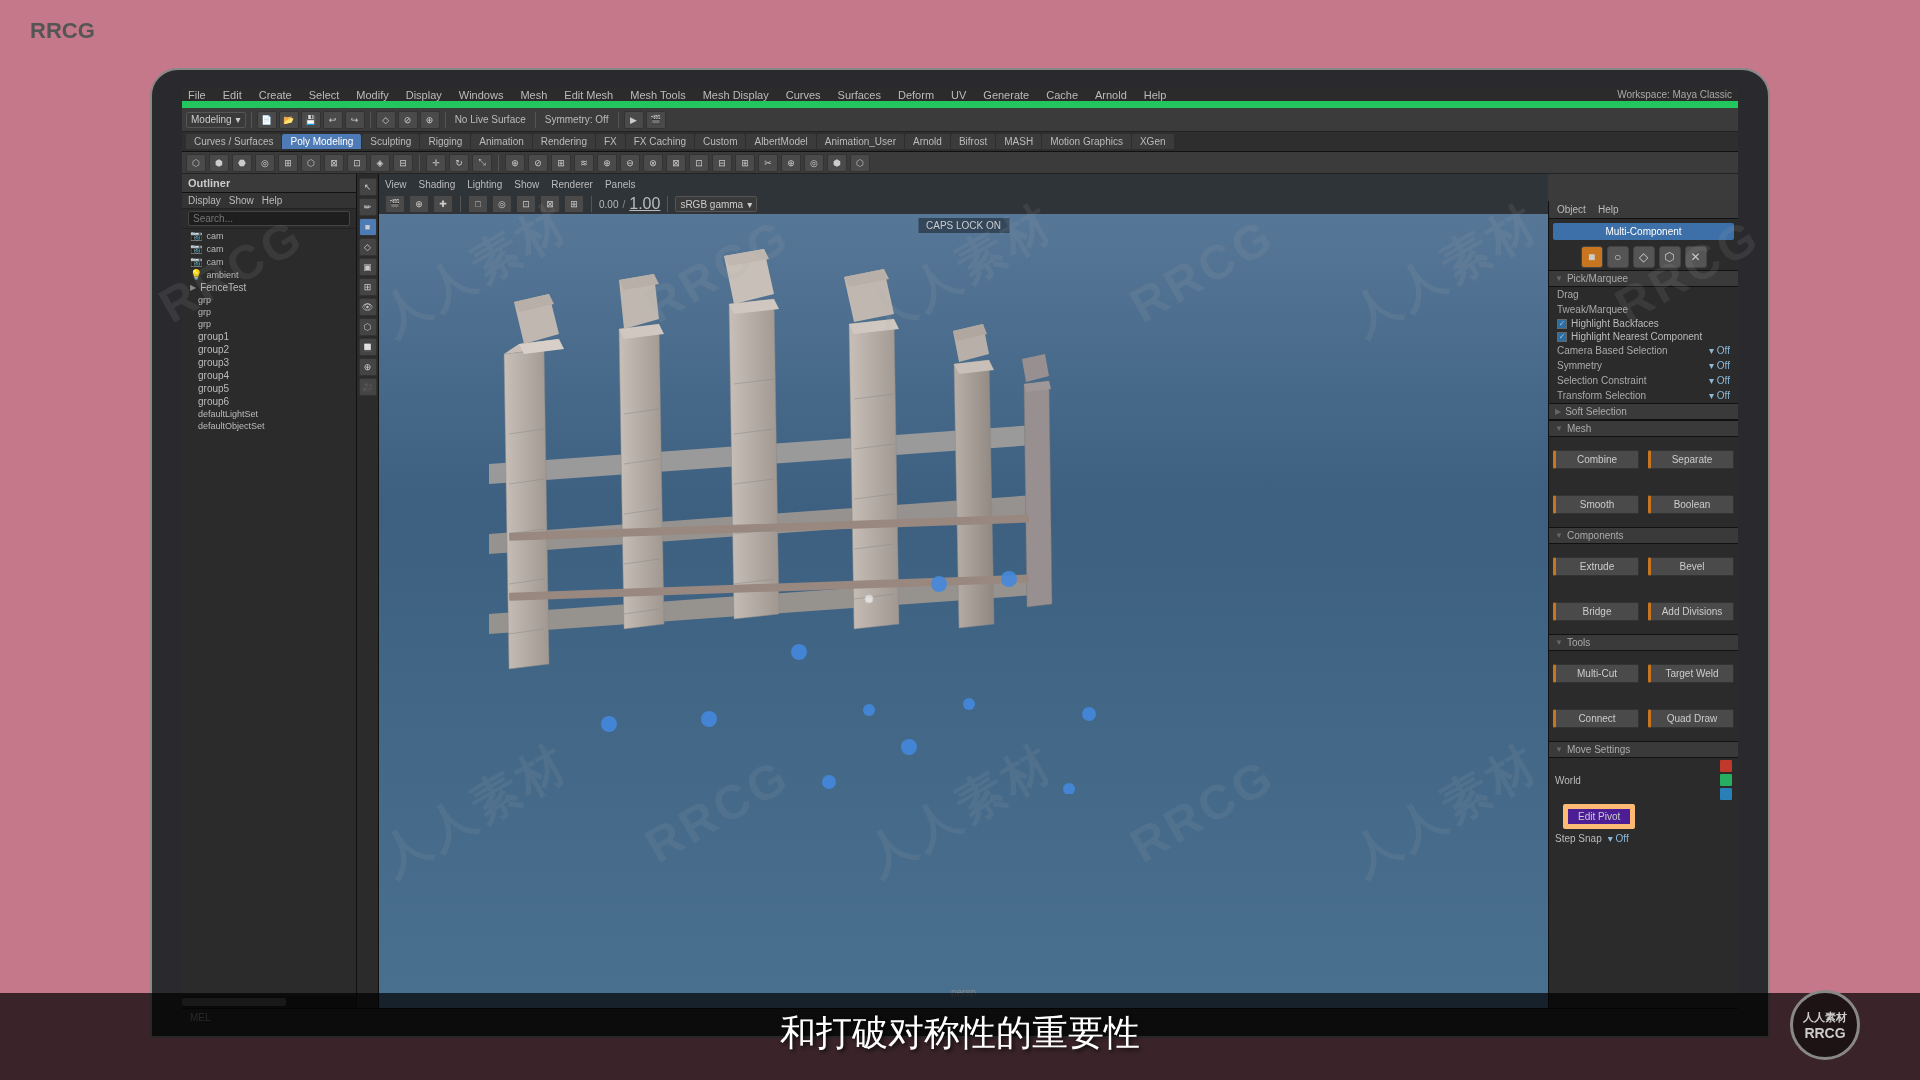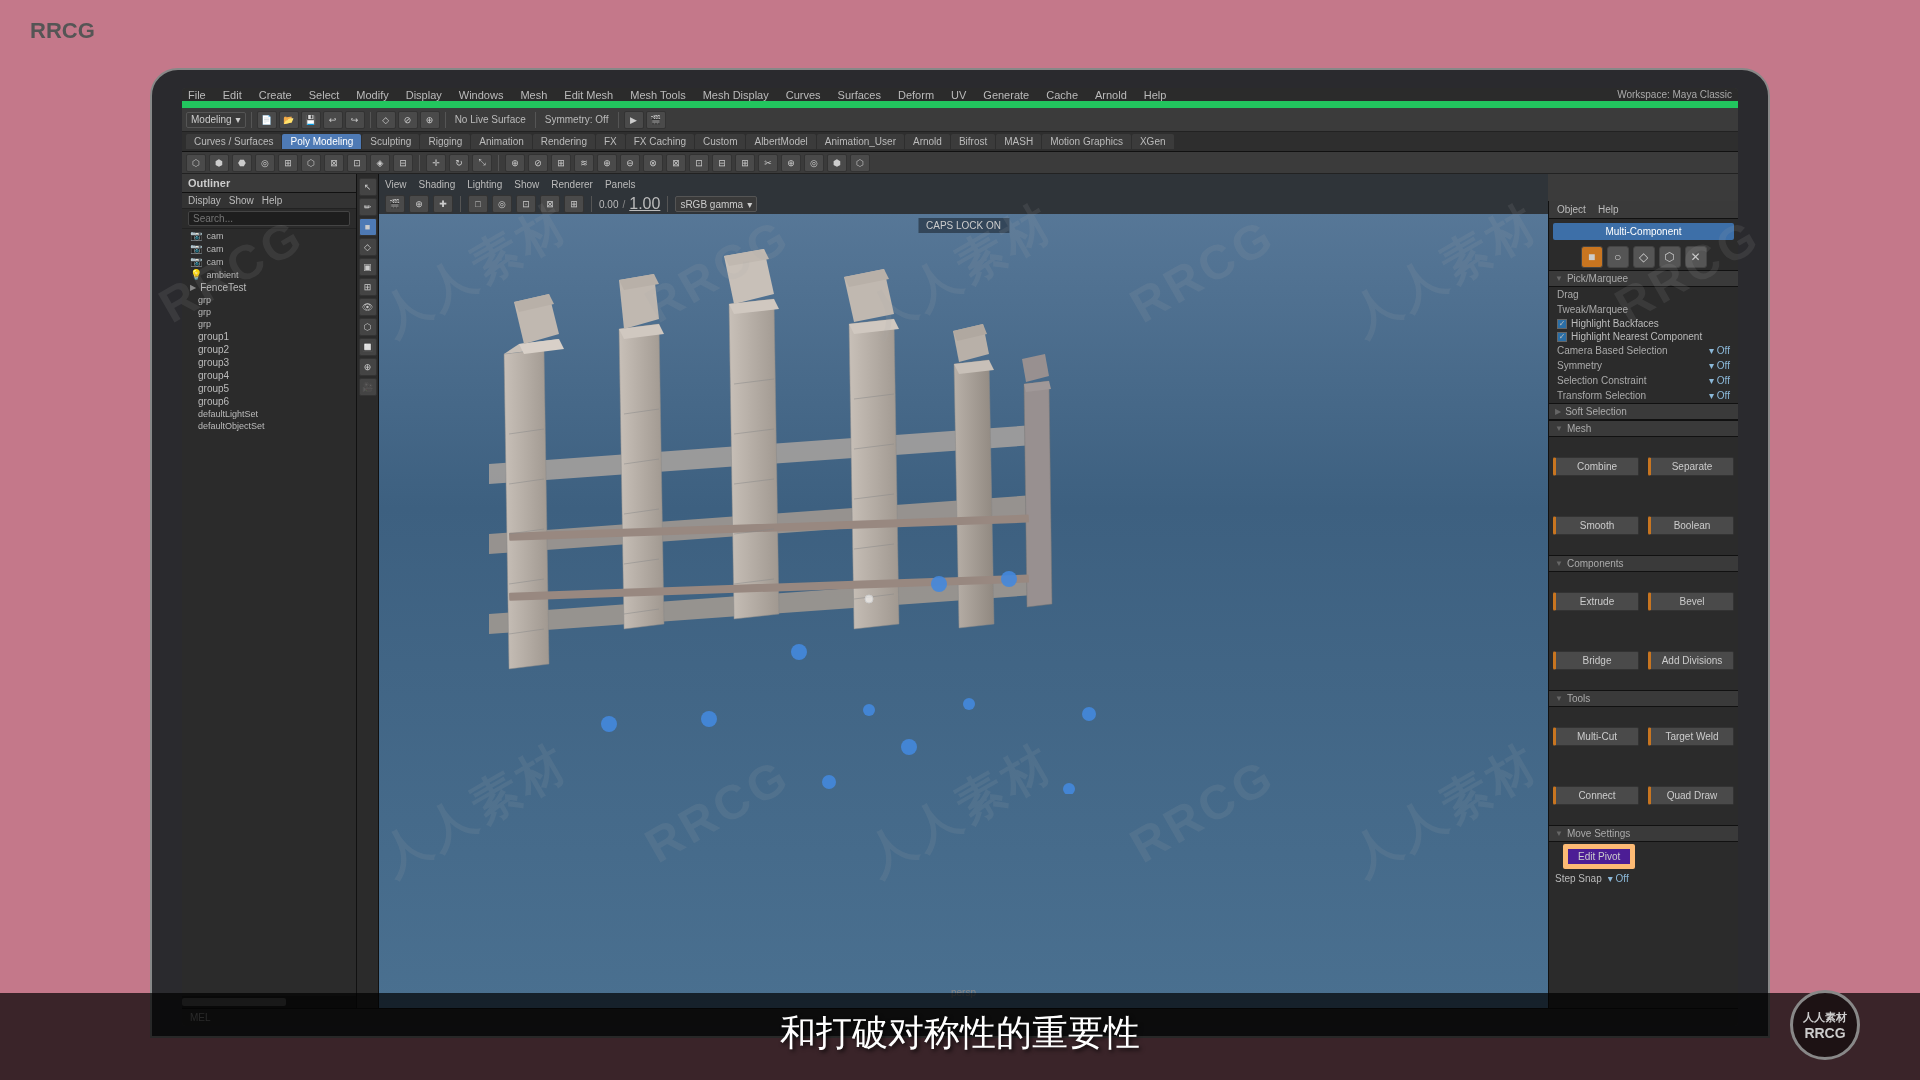--- a/index.html
+++ b/index.html
@@ -492,21 +492,21 @@
       justify-content: center;
       font-size: 8px;
     }
     .checkbox.checked {
       background: #2a6ea6;
     }
 
     .action-btn-row {
       display: flex;
       gap: 9px;
-      padding: 20px 4px;
+      padding: 13px 4px;
     }
     .action-btn {
       flex: 1;
       background: #4a4a4a;
       border: 1px solid #333;
       border-radius: 2px;
       padding: 3px 4px;
       font-size: 10px;
       color: #ccc;
       text-align: center;
@@ -1063,20 +1063,28 @@
             </div>
             <div class="action-btn-row">
               <div class="action-btn orange">Connect</div>
               <div class="action-btn orange">Quad Draw</div>
             </div>
 
             <div class="section-divider">
               <span class="arrow">▼</span>
               <span>Move Settings</span>
             </div>
+            <div class="world-label">
+              <span>World</span>
+              <div class="color-dots">
+                <div class="dot-red"></div>
+                <div class="dot-green"></div>
+                <div class="dot-blue"></div>
+              </div>
+            </div>
             <div class="edit-pivot-row">
               <div class="edit-pivot-btn">Edit Pivot</div>
             </div>
             <div class="step-snap-row">
               <span>Step Snap</span>
               <span class="prop-value">▾ Off</span>
             </div>
           </div>
         </div>
 

